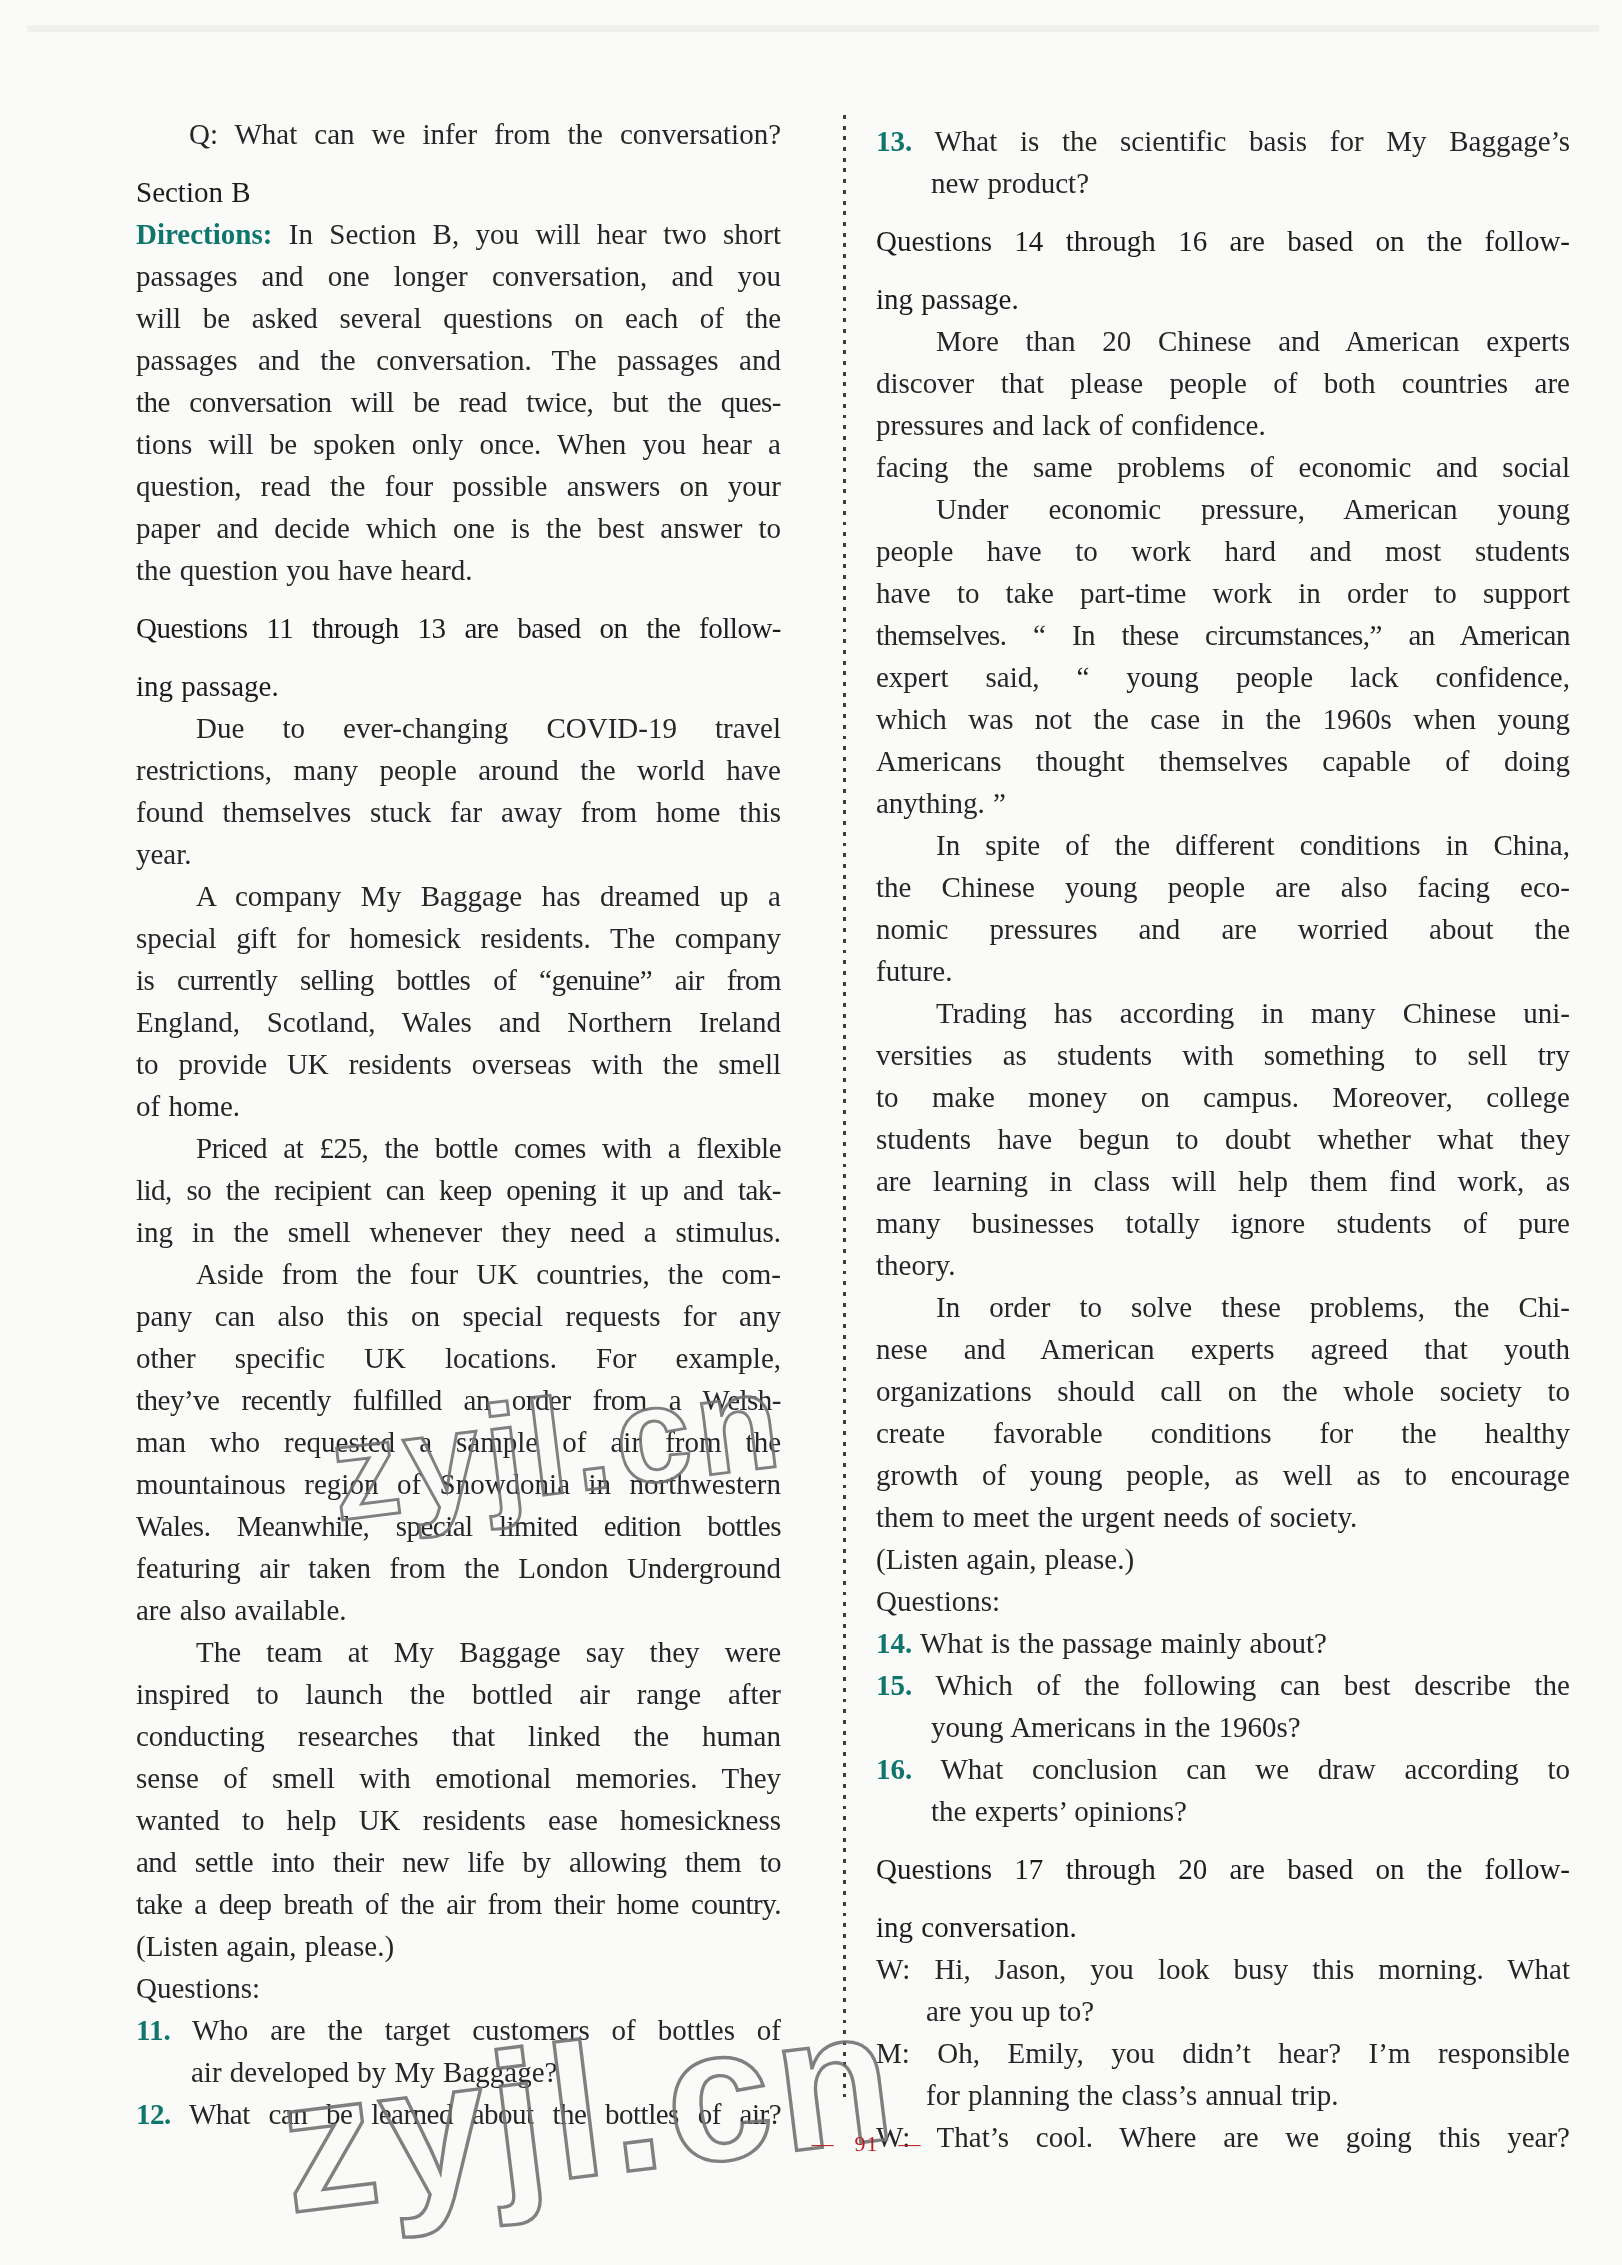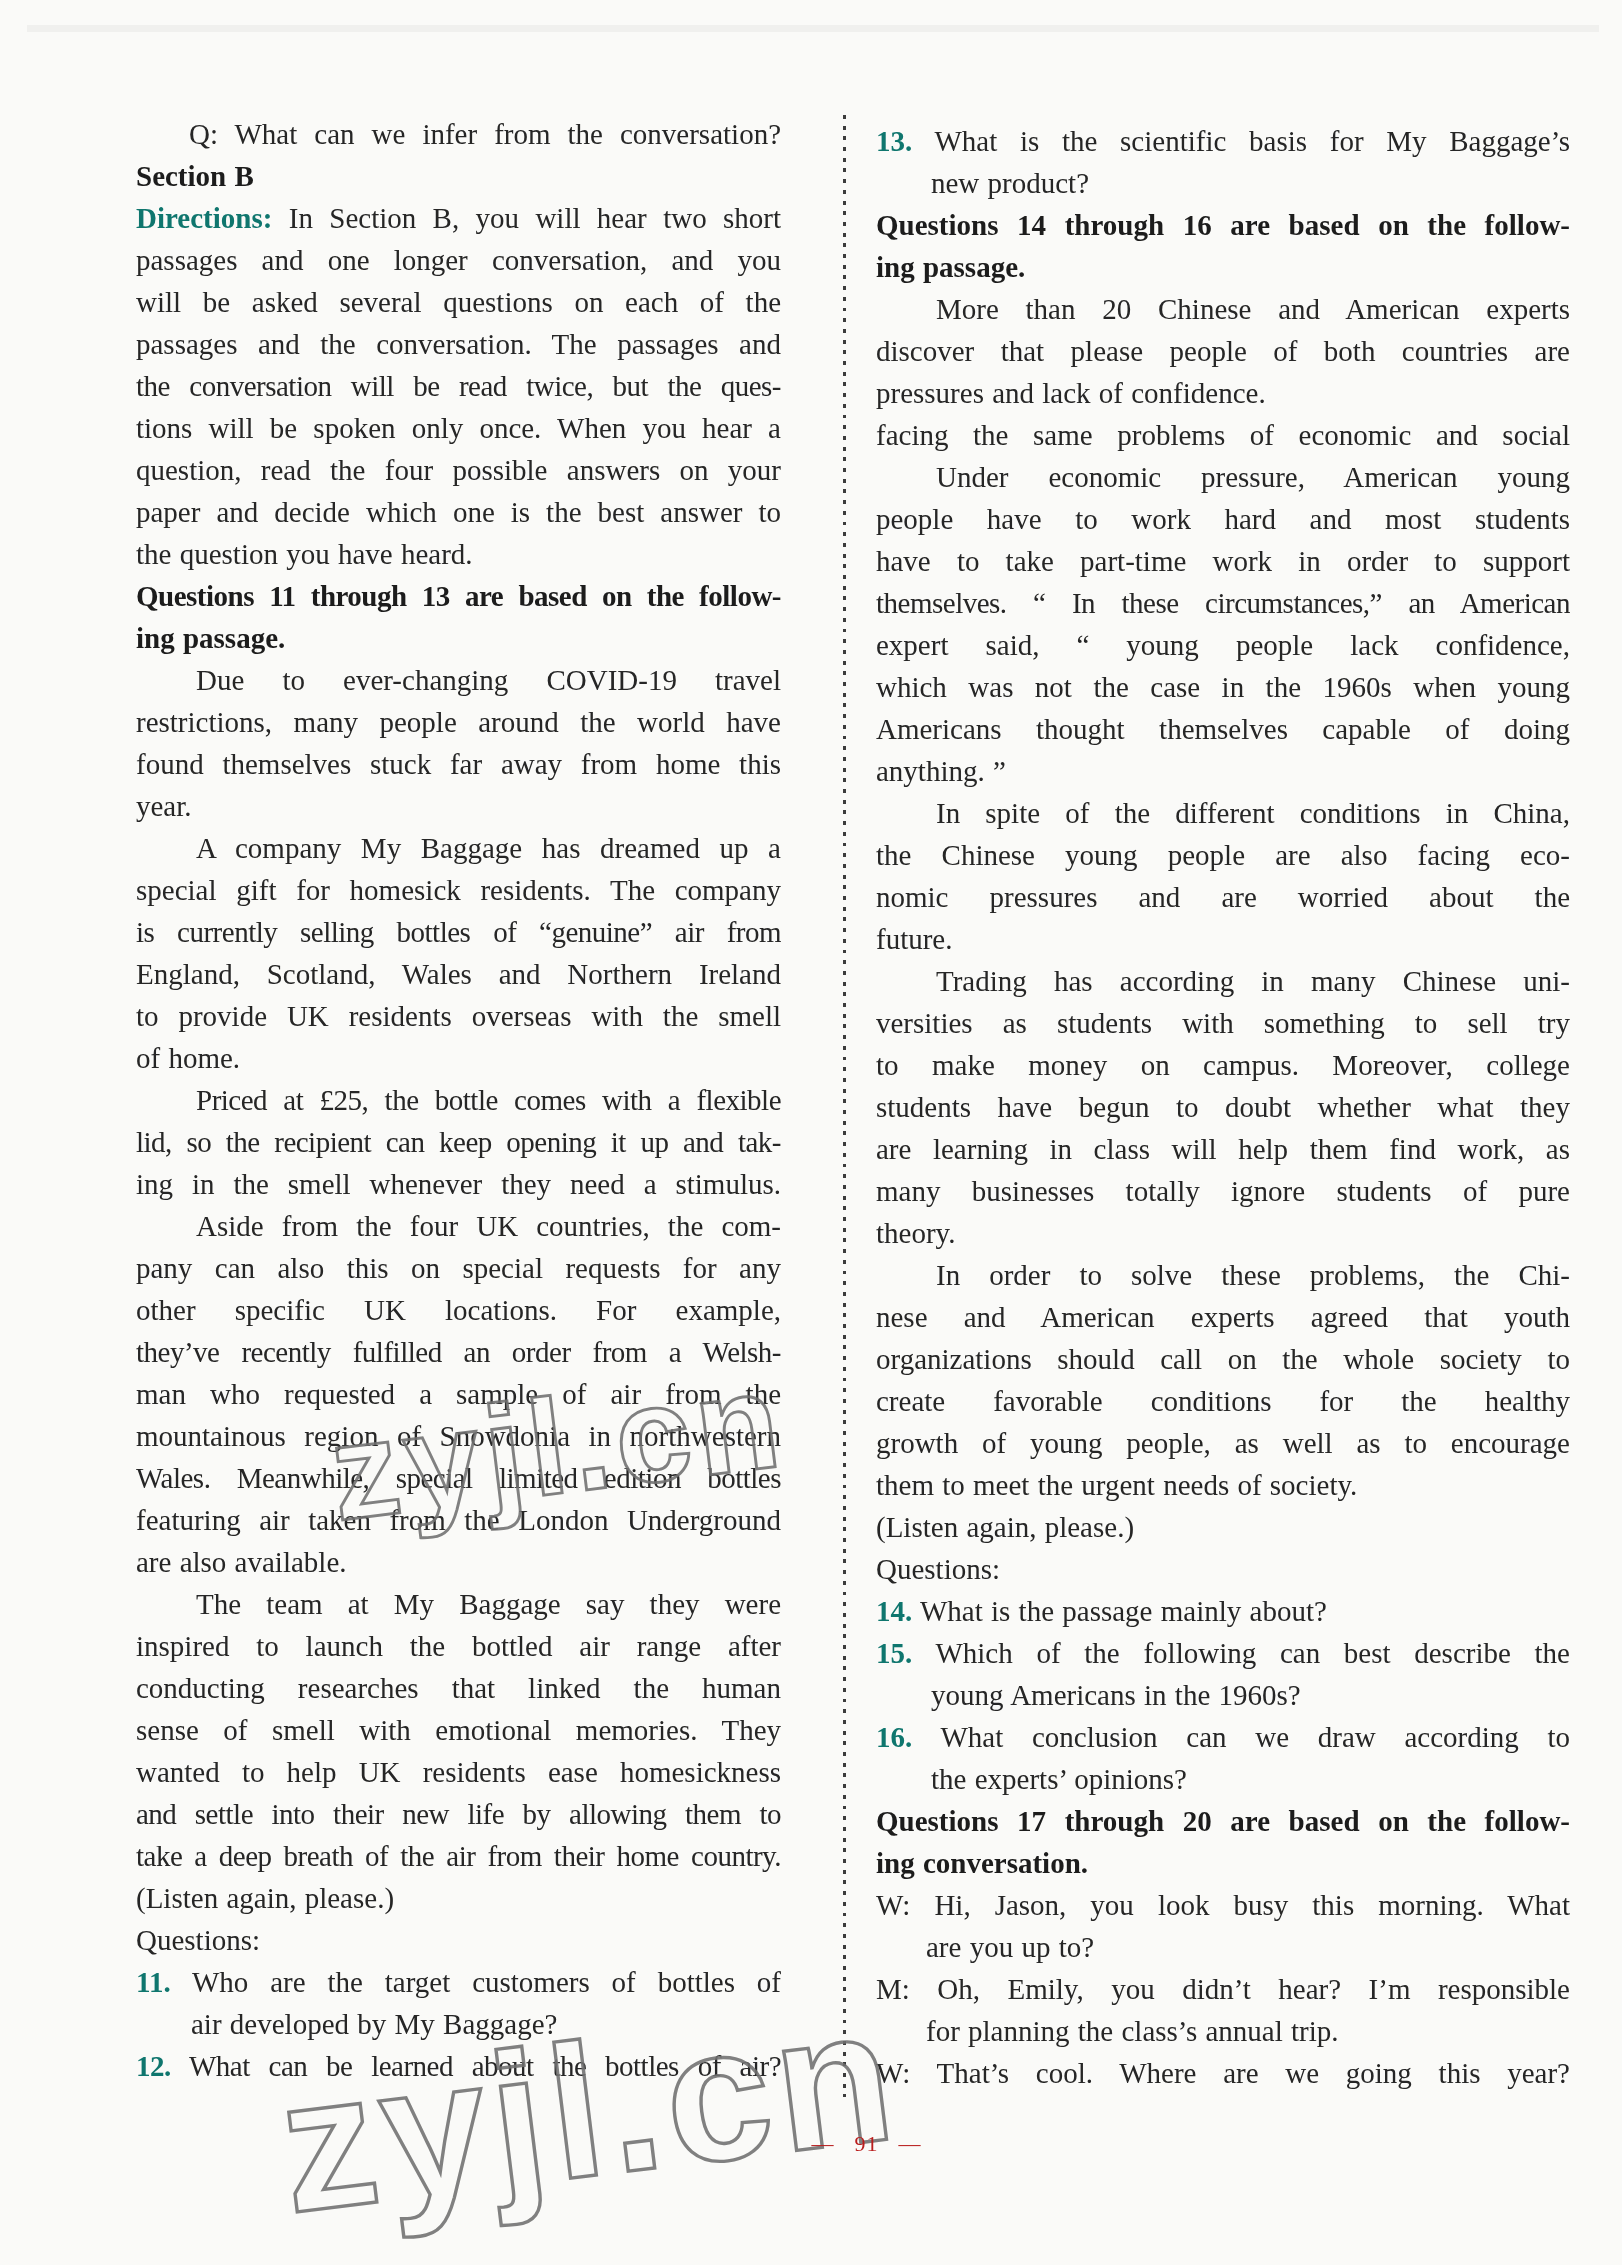--- a/index.html
+++ b/index.html
@@ -27,21 +27,21 @@
   }
   #col-left .ln{height:42px;line-height:42px;}
   #col-right .ln{height:42px;line-height:42px;}
   .just{
     text-align:justify;
     text-align-last:justify;
     -moz-text-align-last:justify;
     text-justify:inter-word;
     white-space:normal;
   }
-  .b{font-weight:bold;color:#1c1c1c;}
+  .b{font-weight:normal;color:#1c1c1c;margin-top:16px;}
   .ip{text-indent:60px;}
   .iq{text-indent:53px;}
   .hangn{padding-left:55px;text-indent:-55px;}
   .contn{padding-left:55px;}
   .hangd{padding-left:50px;text-indent:-50px;}
   .contd{padding-left:50px;}
   .tight{word-spacing:-3.4px;letter-spacing:-0.5px;}
   .pre{display:inline;}
   .pre.pb{font-weight:bold;color:#0f766e;}
   #divider{

